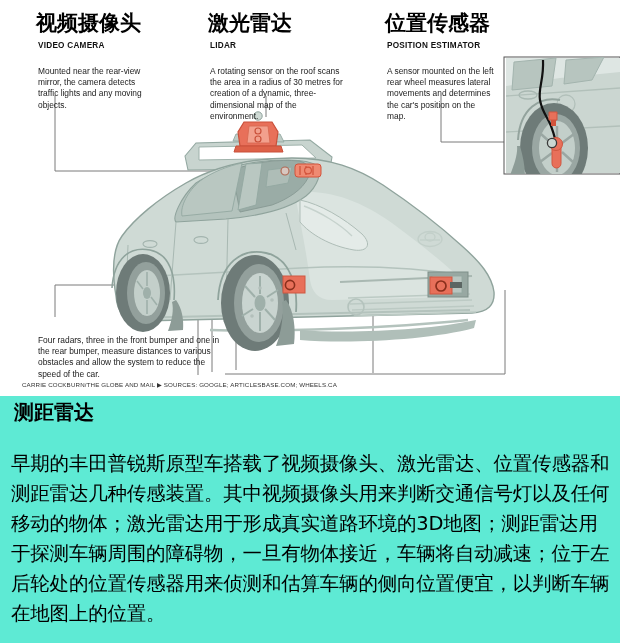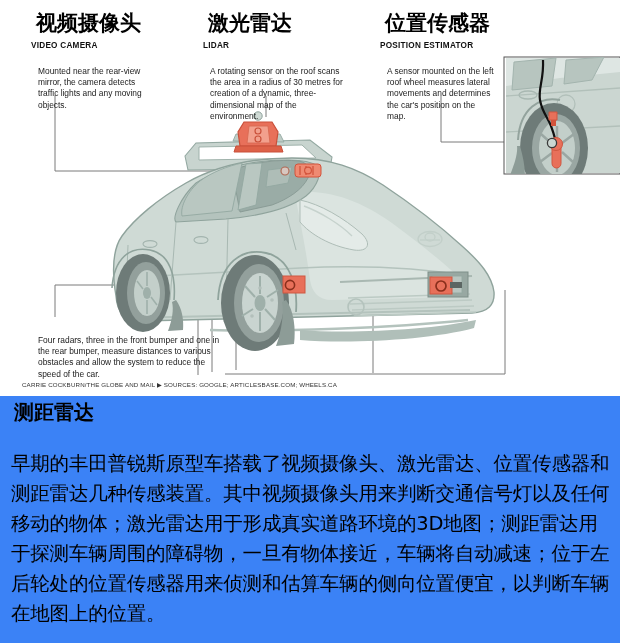--- a/index.html
+++ b/index.html
@@ -37,21 +37,21 @@
     color: #000000;
     margin: 0 0 5px 14px;
     white-space: nowrap;
   }
   .callout .en-head {
     font-family: "Liberation Sans", sans-serif;
     font-weight: bold;
     font-size: 8.2px;
     letter-spacing: 0.25px;
     color: #111111;
-    margin: 0 0 2px 9px;
+    margin: 0 0 2px 16px;
     white-space: nowrap;
   }
   .callout .en-body {
     font-family: "Liberation Sans", sans-serif;
     font-size: 8.4px;
     line-height: 11.2px;
     color: #1b1b1b;
     margin: 16px;
   }
 
@@ -79,21 +79,21 @@
     height: 396px;
   }
 
   
   #article {
     position: absolute;
     left: 0;
     top: 396px;
     width: 620px;
     height: 247px;
-    background: #3b82f6;
+    background: #5eead4;
   }
   #article-title {
     position: absolute;
     left: 14px;
     top: 2px;
     font-family: "DejaVu Sans", sans-serif;
     font-weight: bold;
     font-size: 20px;
     line-height: 28px;
     color: #000000;
@@ -328,21 +328,21 @@
 
   <div class="callout" id="callout-lidar">
     <p class="cn-head">激光雷达</p>
     <p class="en-head">LIDAR</p>
     <p class="en-body">A rotating sensor on the roof scans the area in a radius of 30 metres for creation of a dynamic, three-dimensional map of the environment.</p>
   </div>
 
   <div class="callout" id="callout-position">
     <p class="cn-head">位置传感器</p>
     <p class="en-head">POSITION ESTIMATOR</p>
-    <p class="en-body">A sensor mounted on the left roof wheel measures lateral movements and determines the car's position on the map.</p>
+    <p class="en-body">A sensor mounted on the left rear wheel measures lateral movements and determines the car's position on the map.</p>
   </div>
 
   <div class="callout" id="callout-distance">
     <p class="en-body">Four radars, three in the front bumper and one in the rear bumper, measure distances to various obstacles and allow the system to reduce the speed of the car.</p>
   </div>
 
   <div id="credits">CARRIE COCKBURN/THE GLOBE AND MAIL ▶ SOURCES: GOOGLE; ARTICLESBASE.COM; WHEELS.CA</div>
 </div>
 
 <div id="article">

